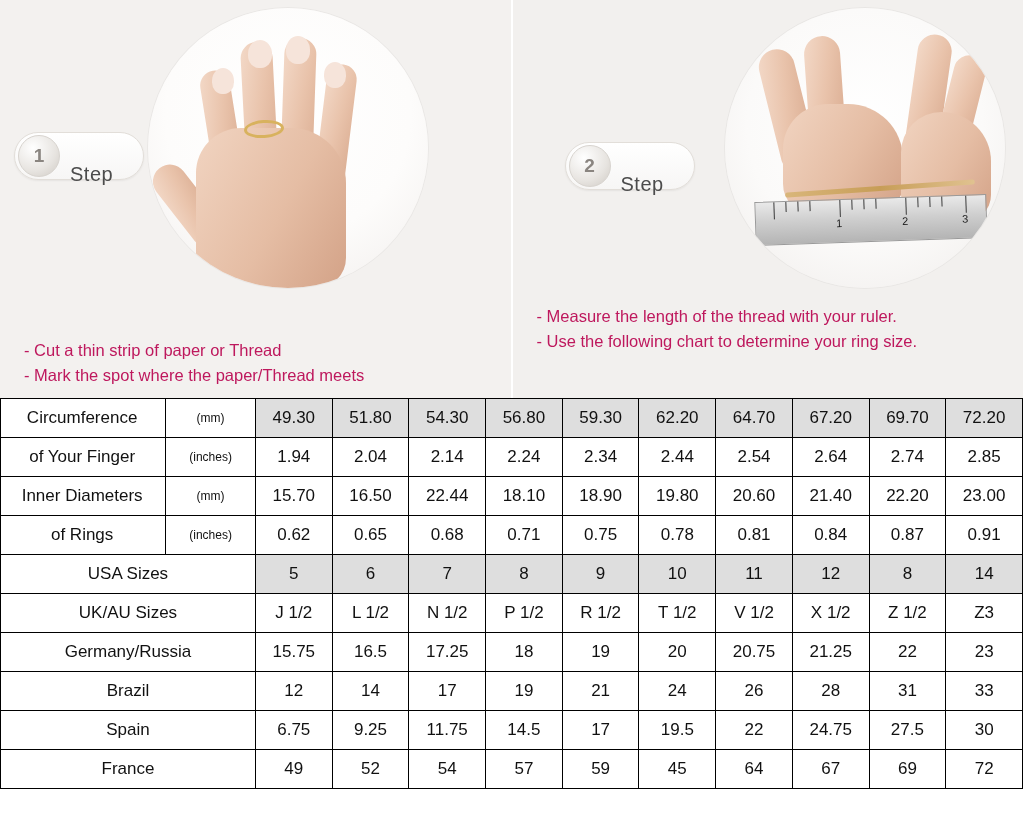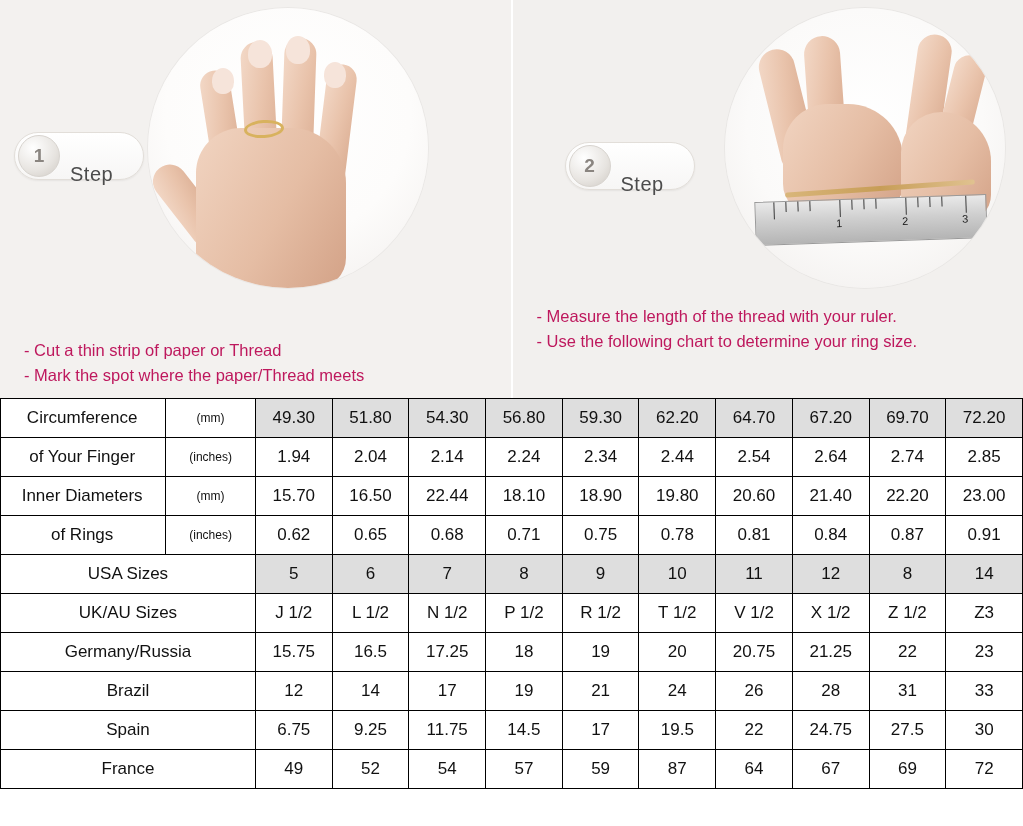--- a/index.html
+++ b/index.html
@@ -441,21 +441,21 @@
         <td class="val">30</td>
       </tr>
 
       <tr>
         <td class="rowlabel" colspan="2">France</td>
         <td class="val">49</td>
         <td class="val">52</td>
         <td class="val">54</td>
         <td class="val">57</td>
         <td class="val">59</td>
-        <td class="val">87</td>
+        <td class="val">45</td>
         <td class="val">64</td>
         <td class="val">67</td>
         <td class="val">69</td>
         <td class="val">72</td>
       </tr>
 
     </tbody>
   </table>
 
 </div>

